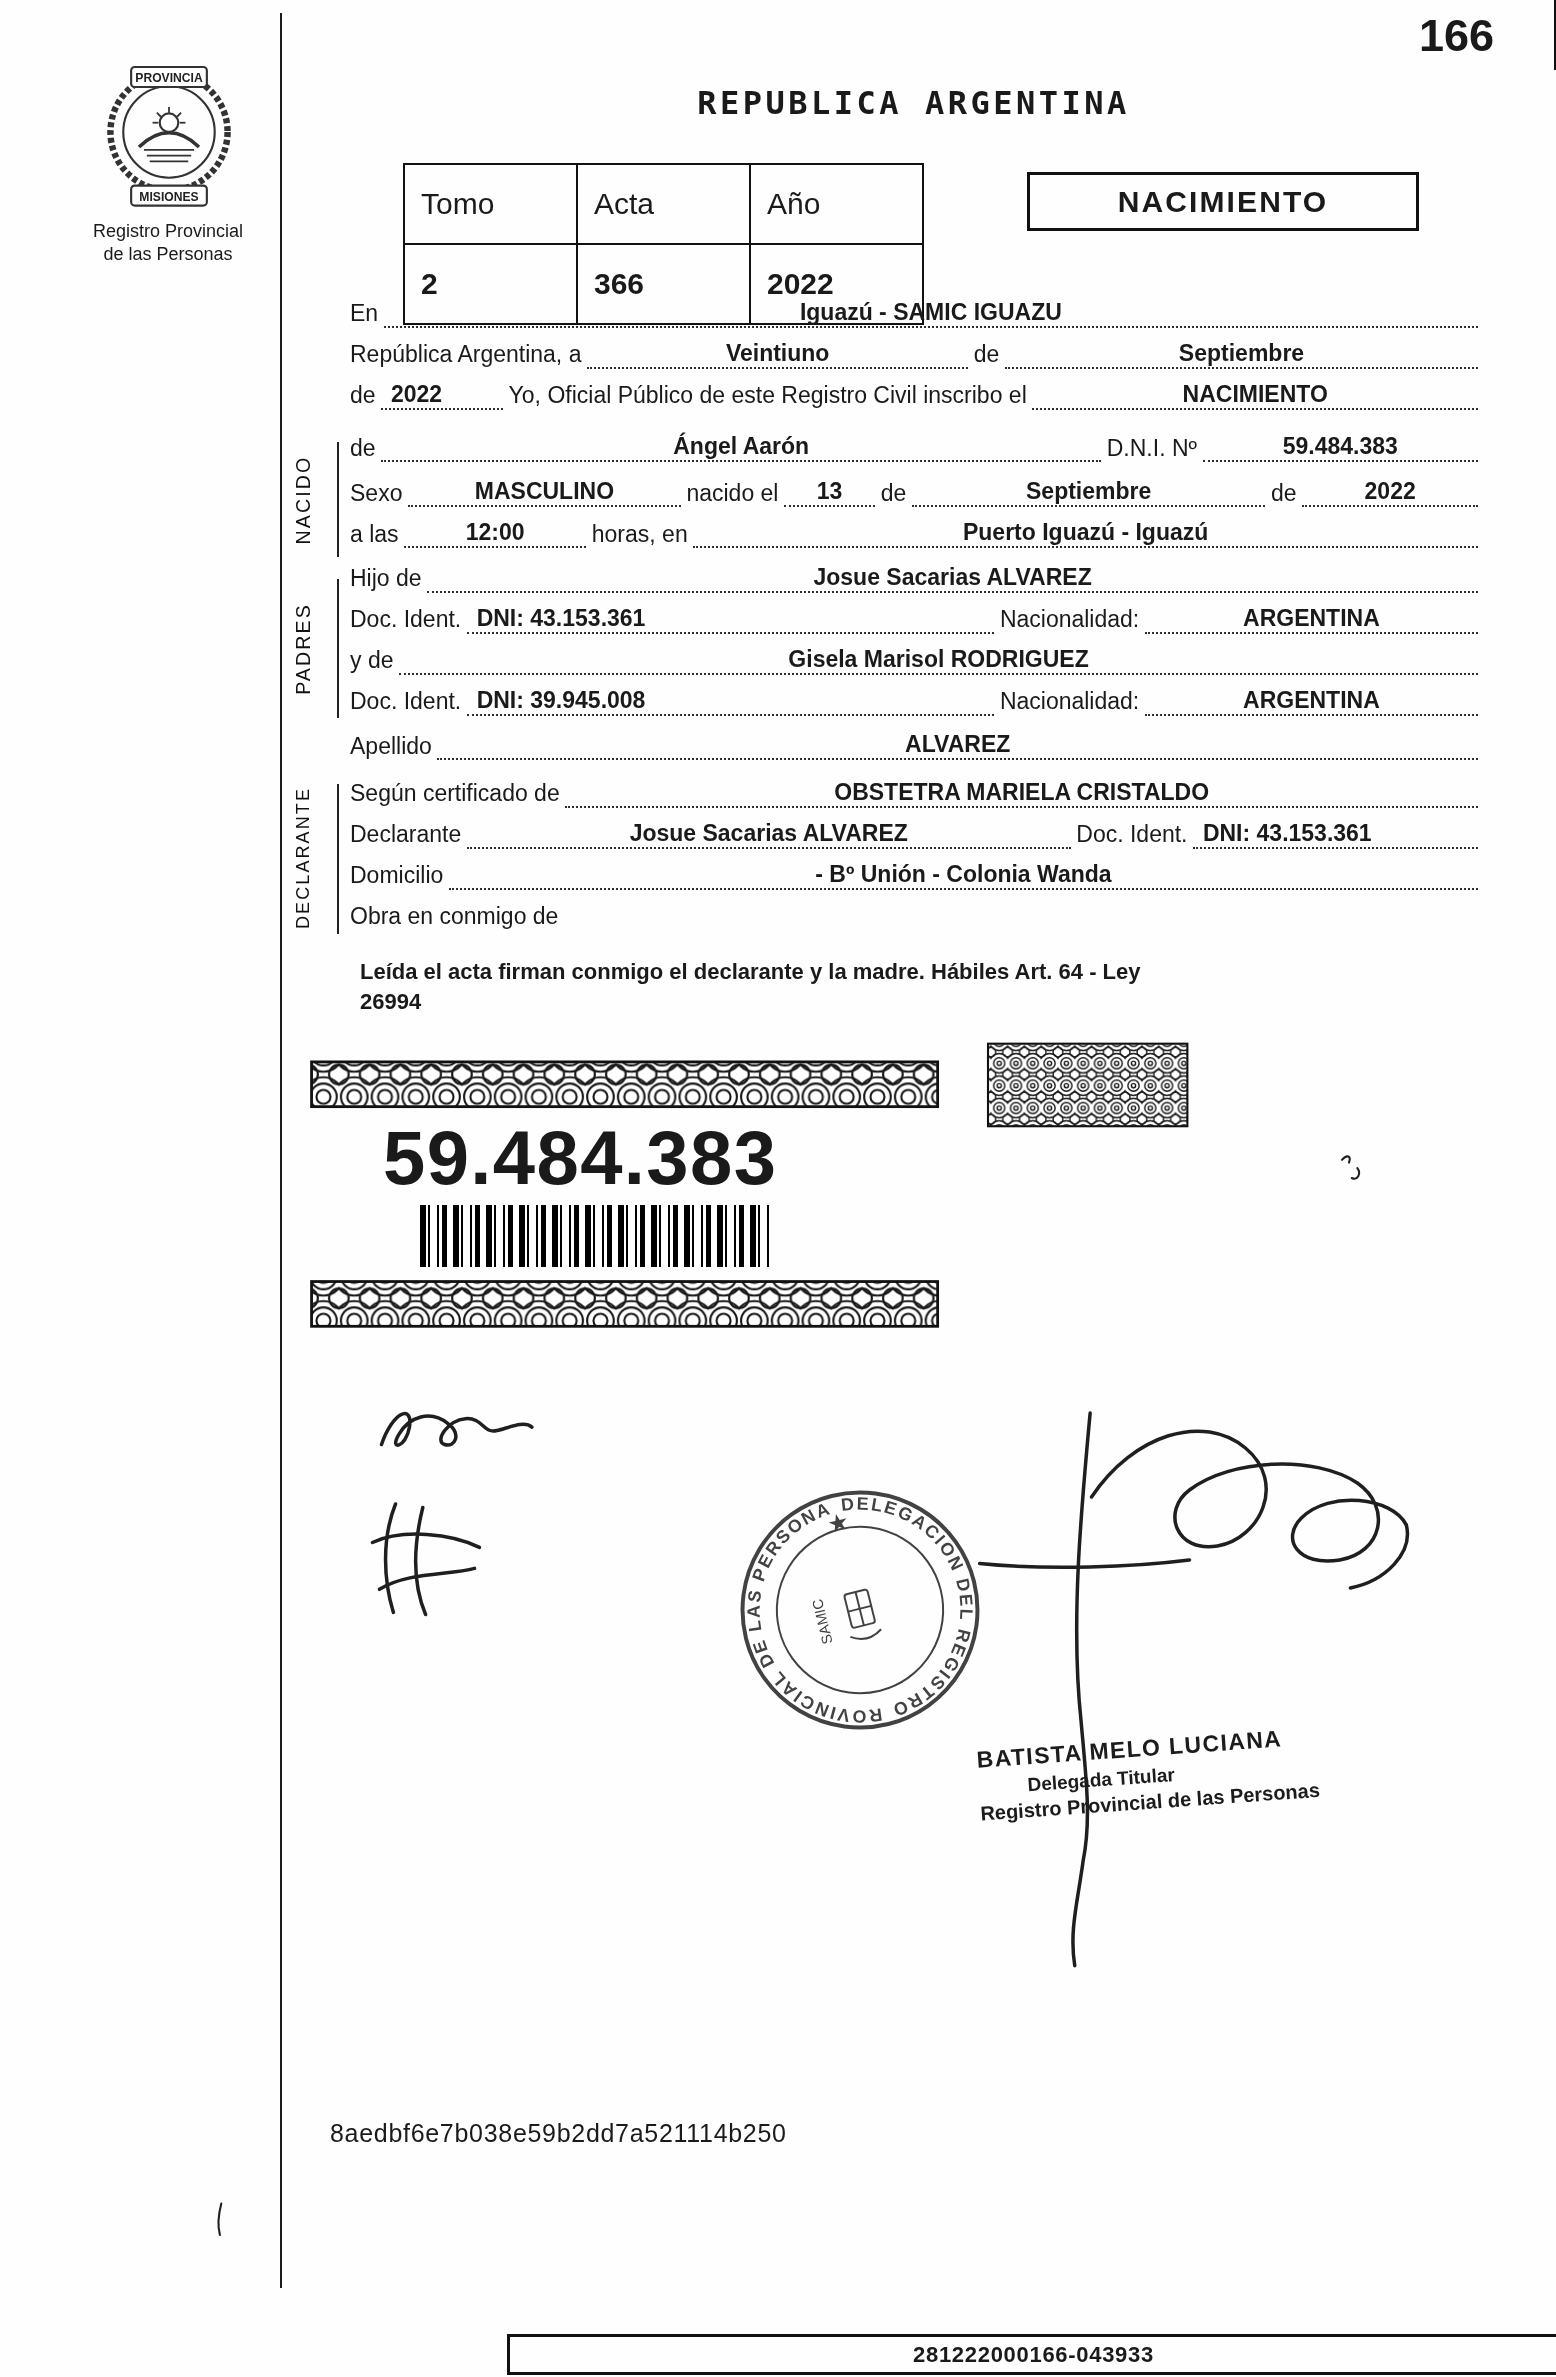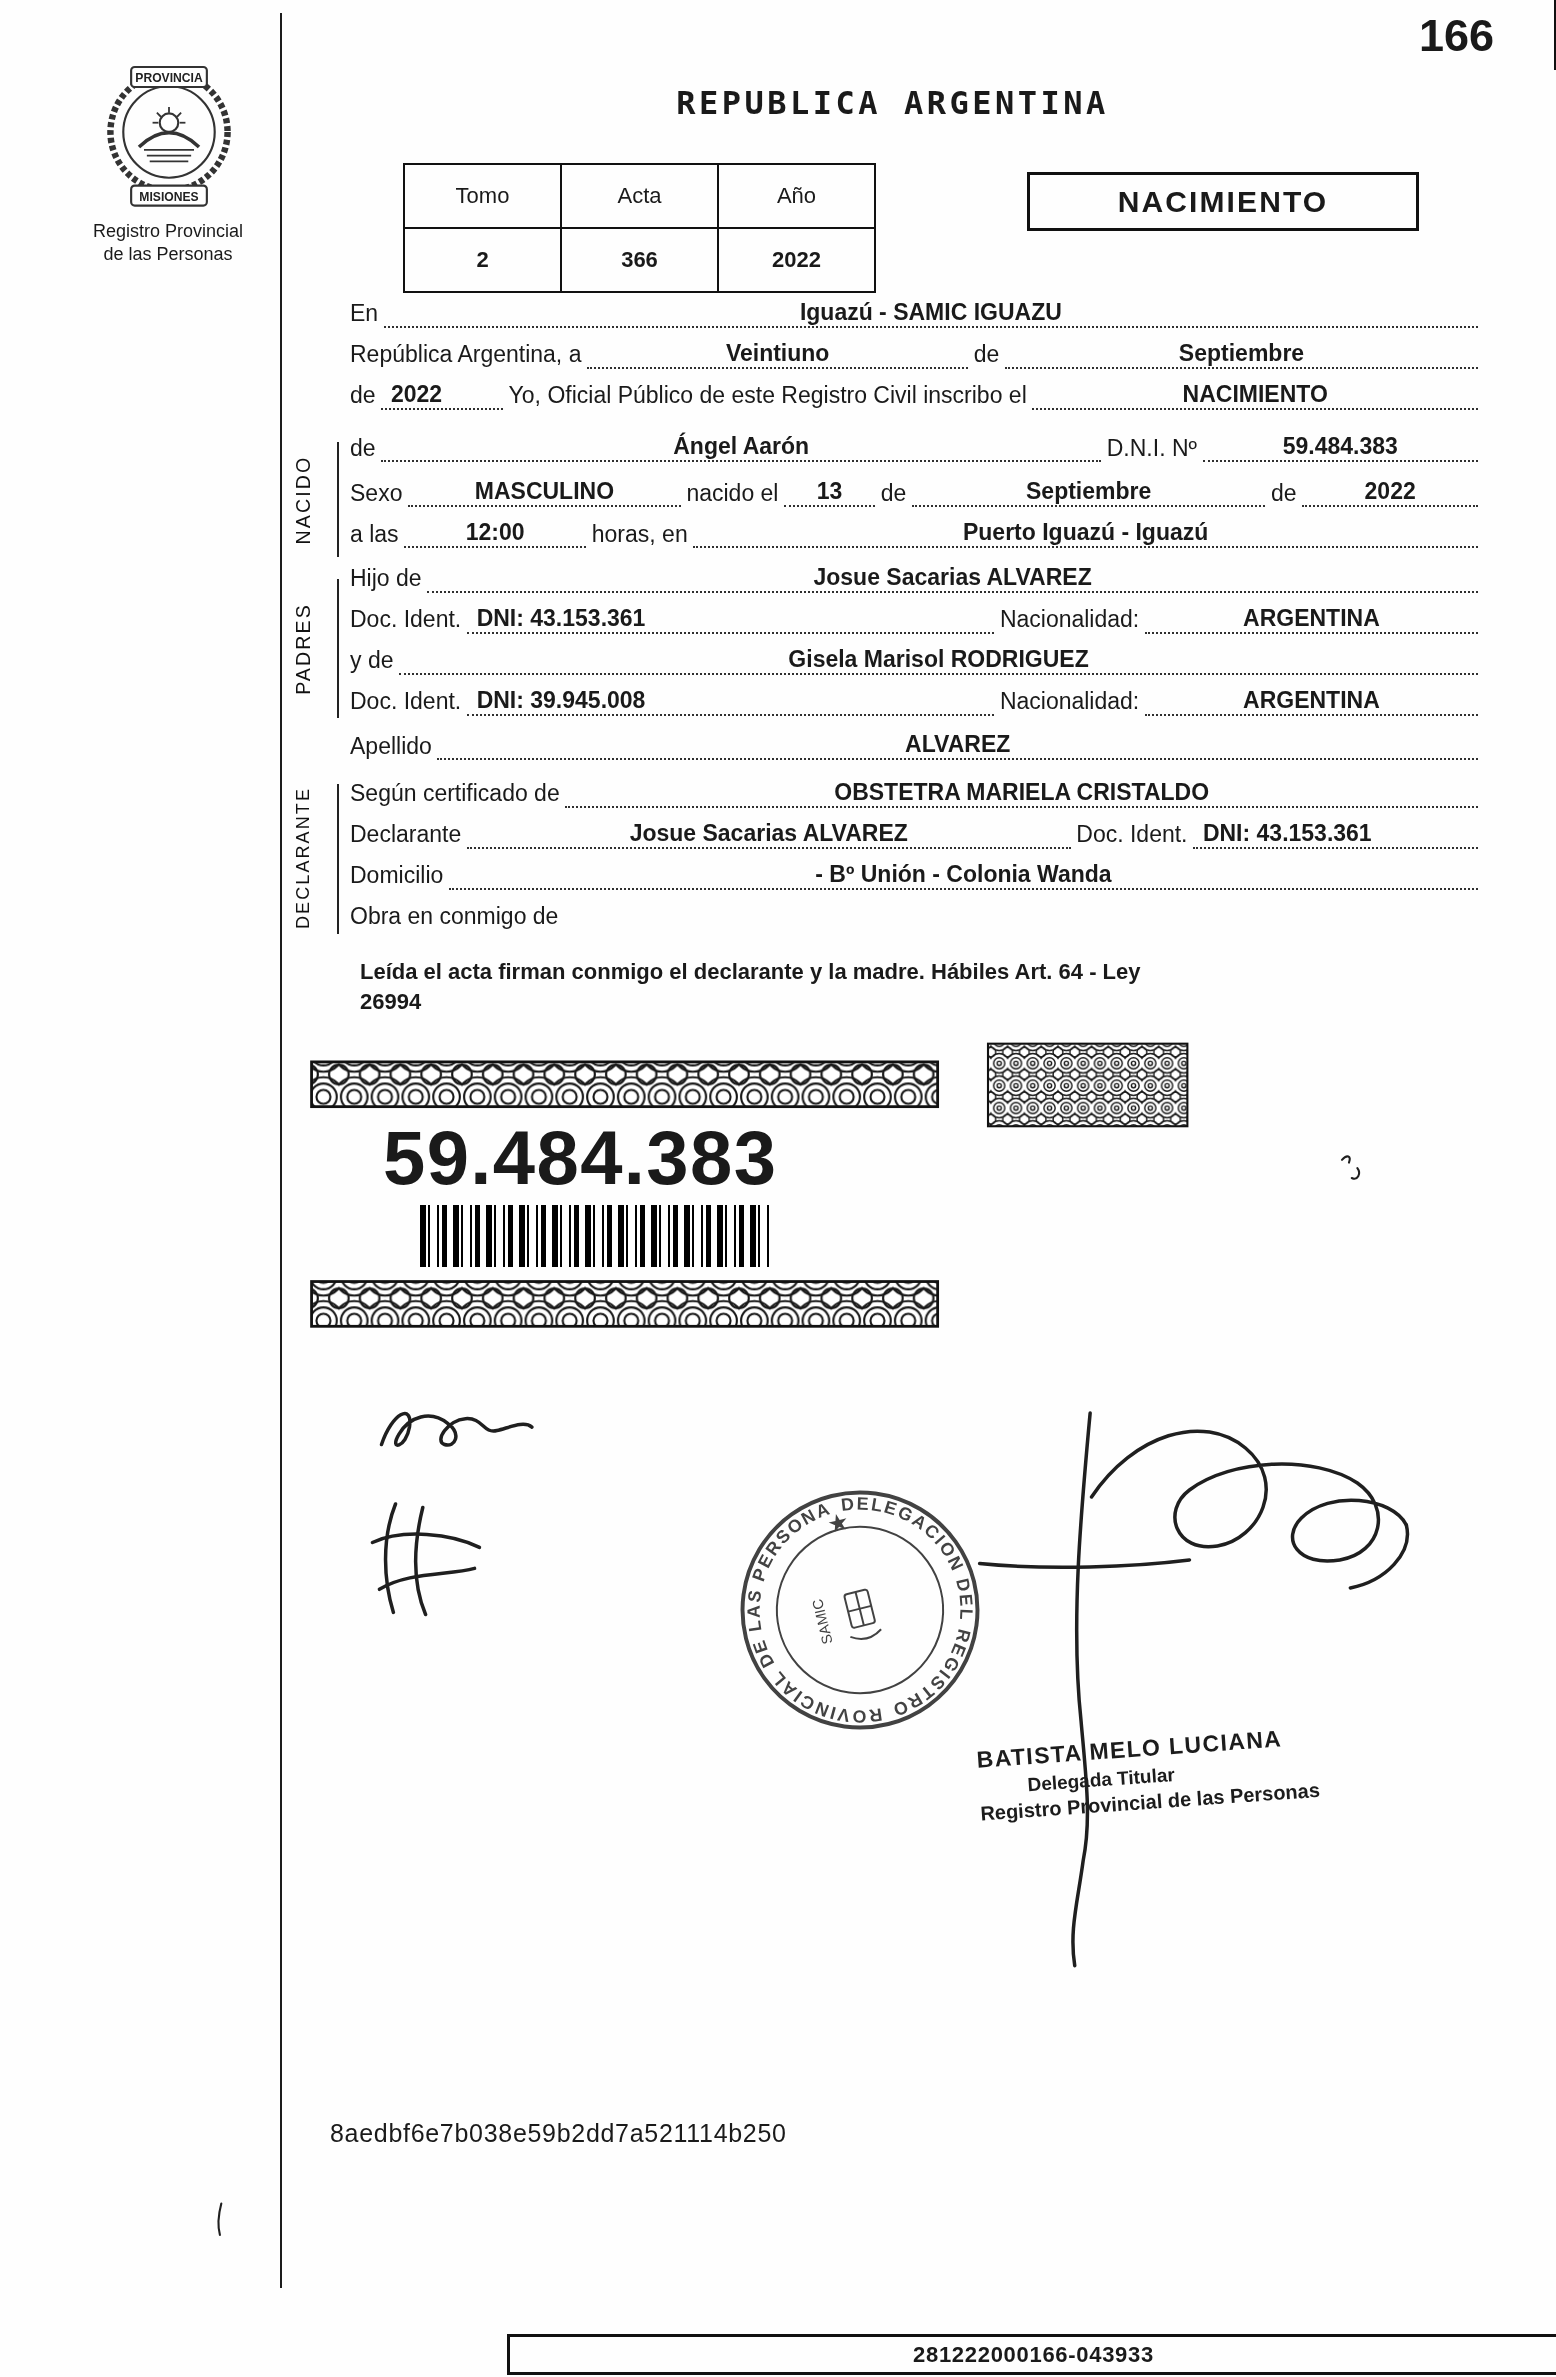--- a/index.html
+++ b/index.html
@@ -9,32 +9,32 @@
   }
   
   .left-rule{position:absolute;left:280px;top:12.6px;width:2.1px;height:2275px;background:#1c1c1c;}
   .edge-bar{position:absolute;right:0;top:0;width:3.5px;height:70px;background:#111;}
   .sect-rule{position:absolute;left:337px;width:2.1px;background:#222;}
   .rule-nacido{top:442px;height:115px;}
   .rule-padres{top:579px;height:139px;}
   .rule-declarante{top:784px;height:150px;}
 
   .page-number{position:absolute;left:1419px;top:9.8px;font-size:45px;font-weight:bold;}
-  .title{position:absolute;left:595px;top:84px;width:595px;text-align:center;
+  .title{position:absolute;left:616px;top:84px;width:595px;text-align:center;
     font-family:"DejaVu Sans Mono",monospace;font-weight:bold;font-size:32px;letter-spacing:3.5px;}
 
   
   .emblem{position:absolute;left:94px;top:62px;width:150px;height:155px;}
   .emblem-caption{position:absolute;left:56px;top:220px;width:224px;text-align:center;
     font-size:18px;line-height:1.25;}
 
   
   .rec-table{position:absolute;left:403px;top:163px;border-collapse:collapse;}
-  .rec-table td{border:2.1px solid #111;text-align:center;font-size:22px;
-    width:139px;height:46px;padding:8px;}
+  .rec-table td{border:2.1px solid #111;text-align:left;font-size:30px;
+    width:139px;height:46px;padding:16px;}
   .rec-table tr.vals td{font-weight:bold;}
 
   
   .act-box{position:absolute;left:1027px;top:172px;width:386px;height:53px;border:3.5px solid #111;
     display:flex;align-items:center;justify-content:center;font-size:30px;font-weight:bold;letter-spacing:2.1px;}
 
   
   .vlabel{position:absolute;white-space:nowrap;font-size:19.6px;letter-spacing:2.1px;color:#111;
     transform:translate(-50%,-50%) rotate(-90deg);}
   .vl-nacido{left:303px;top:500px;}

